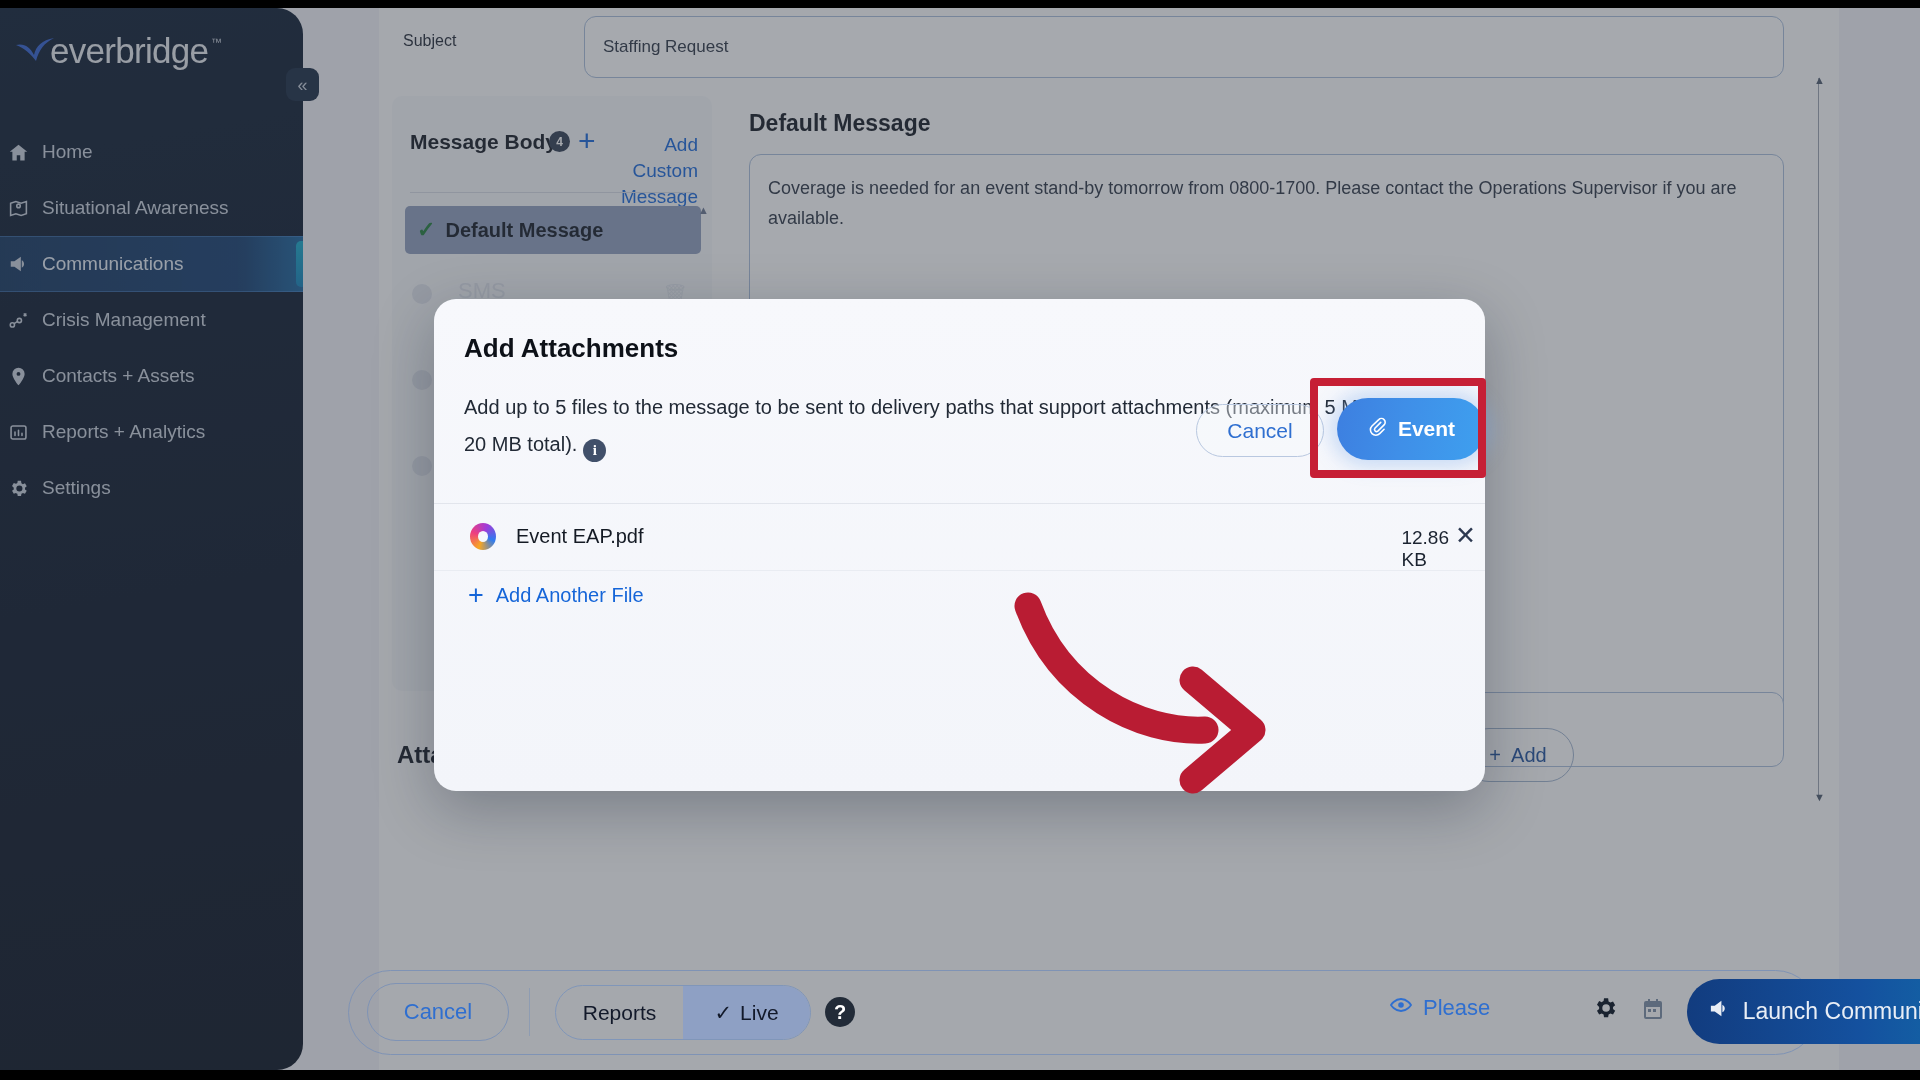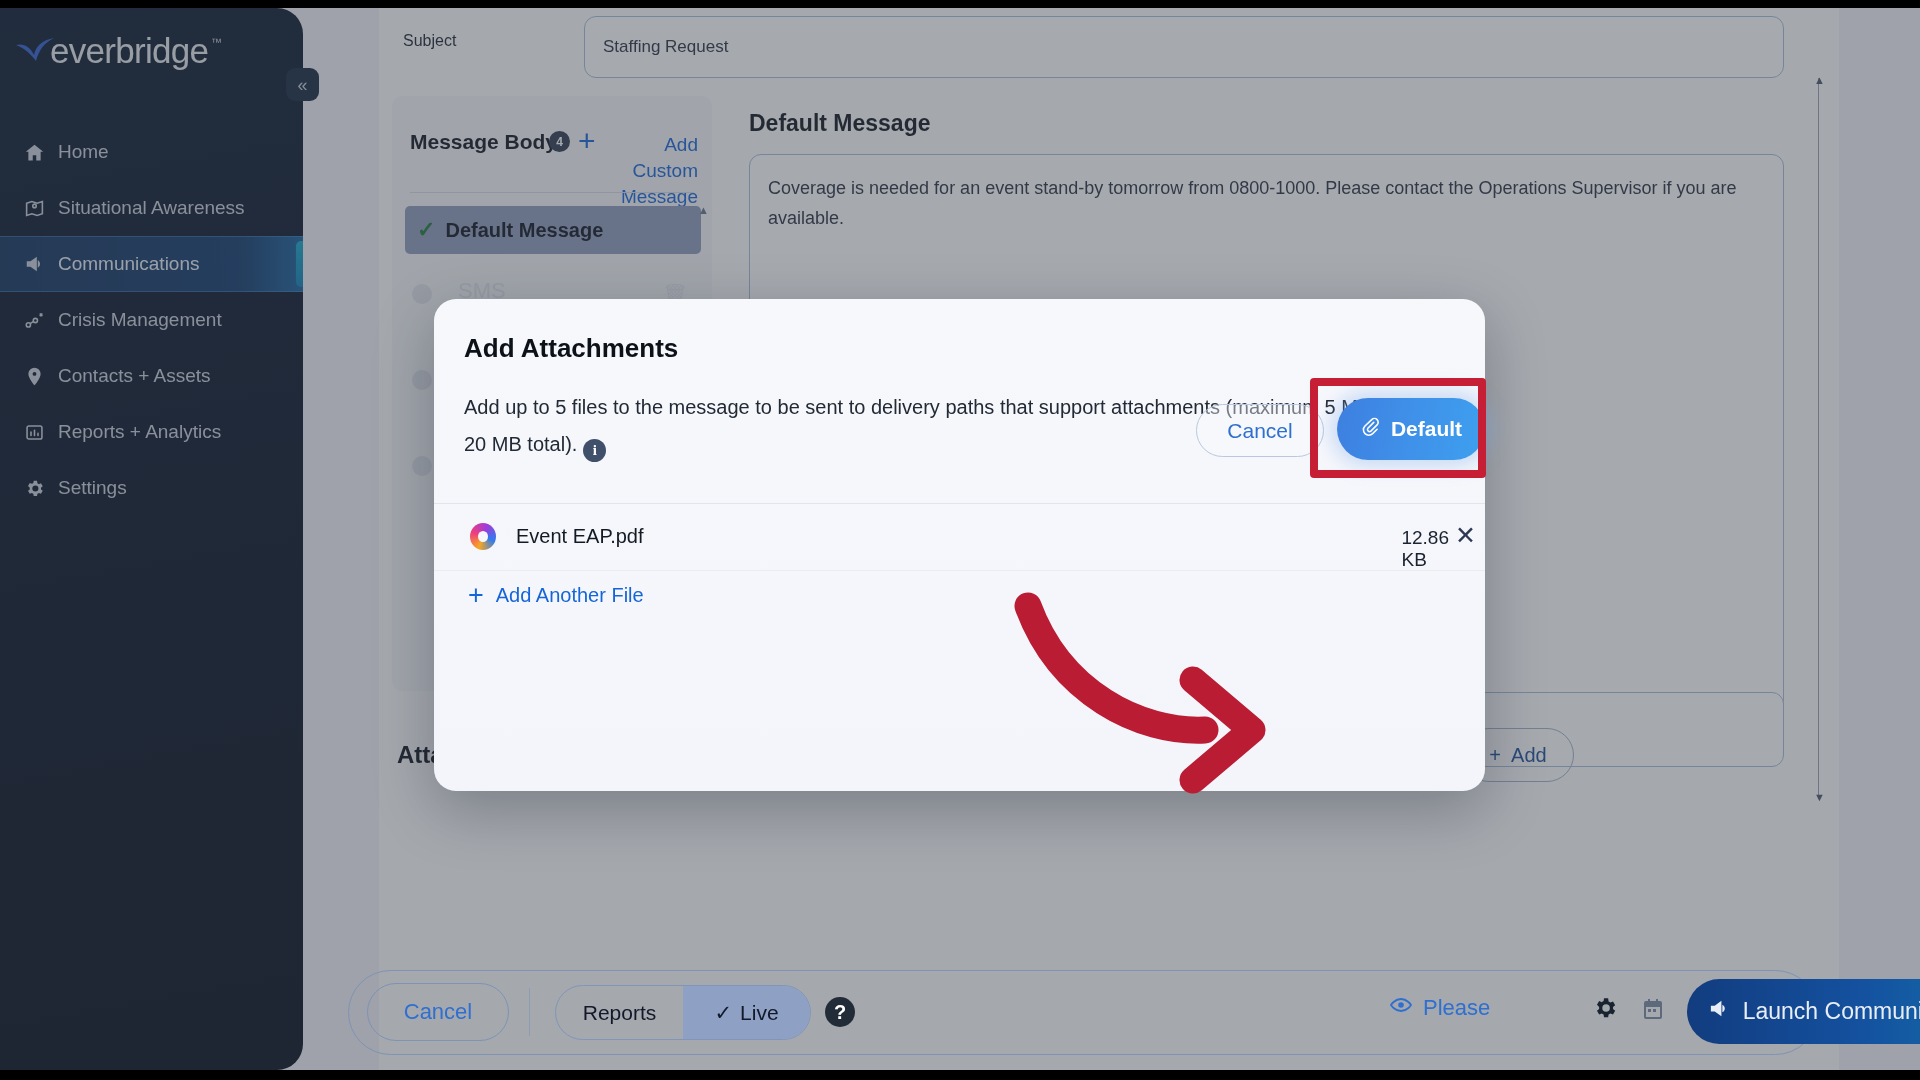--- a/index.html
+++ b/index.html
@@ -45,21 +45,21 @@
     display: flex; align-items: center; justify-content: center;
     color: #c3ccd8; font-size: 18px; line-height: 1;
     cursor: pointer; z-index: 31;
   }
 
   .nav { position: absolute; left: 0; top: 116px; width: 303px; }
   .nav-item {
     position: relative;
     height: 56px;
     display: flex; align-items: center;
-    padding-left: 24px;
+    padding-left: 8px;
     color: #c9d1dc; font-size: 19px;
     cursor: pointer;
   }
   .nav-item .ico { width: 30px; display:flex; align-items:center; justify-content:flex-start; color:#c9d1dc; }
   .nav-item .lbl { margin-left: 4px; }
   .nav-item.active {
     background: linear-gradient(90deg, rgba(18,55,100,.85) 0%, rgba(20,70,130,.75) 80%, rgba(25,110,175,.85) 100%);
     border-top: 1px solid rgba(80,140,210,.45);
     border-bottom: 1px solid rgba(80,140,210,.45);
     color: #e8eef6;
@@ -323,21 +323,21 @@
 
           <div class="msg-left-scroll">
             <span class="up">▲</span>
             <span class="dn">▼</span>
           </div>
         </div>
 
         <div class="msg-right">
           <div class="default-title">Default Message</div>
           <div class="default-box">
-            <div class="default-text">Coverage is needed for an event stand-by tomorrow from 0800-1000. Please contact the Operations Supervisor if you are available.</div>
+            <div class="default-text">Coverage is needed for an event stand-by tomorrow from 0800-1700. Please contact the Operations Supervisor if you are available.</div>
           </div>
           <div class="fax-box">
             <div class="fax-text">Fax: 2355</div>
           </div>
         </div>
 
         <div class="attach-strip">
           <div class="attach-title">Attachments</div>
           <div class="attach-size">Total File Size: 12.86 KB</div>
           <div class="attach-ghost">Event EAP.pdf   12.86 KB</div>
@@ -499,21 +499,21 @@
 
     <div class="modal-cancel">Cancel</div>
 
     <div class="attach-btn-wrap">
       <div class="attach-btn">
         <span>
           <svg width="20" height="20" viewBox="0 0 24 24" fill="none" stroke="#ffffff" stroke-width="1.9" stroke-linecap="round">
               <path d="M16.5 6.5l-7 7a2.5 2.5 0 003.5 3.5l7.5-7.5a4.5 4.5 0 10-6.4-6.4L6 10.8a6.5 6.5 0 109.2 9.2l5.3-5.3"></path>
             </svg>
         </span>
-        <span>Default</span>
+        <span>Event</span>
       </div>
     </div>
 
     <svg class="arrow-layer" viewBox="0 0 1920 1080">
       <path d="M1028 598 C1060 685, 1140 725, 1205 722" stroke="#b91c33" stroke-width="27" fill="none" stroke-linecap="round"></path>
       <path d="M1193 672 L1252 722 L1193 772" stroke="#b91c33" stroke-width="27" fill="none" stroke-linecap="round" stroke-linejoin="round"></path>
     </svg>
 
     <div class="attach-highlight"></div>
 

